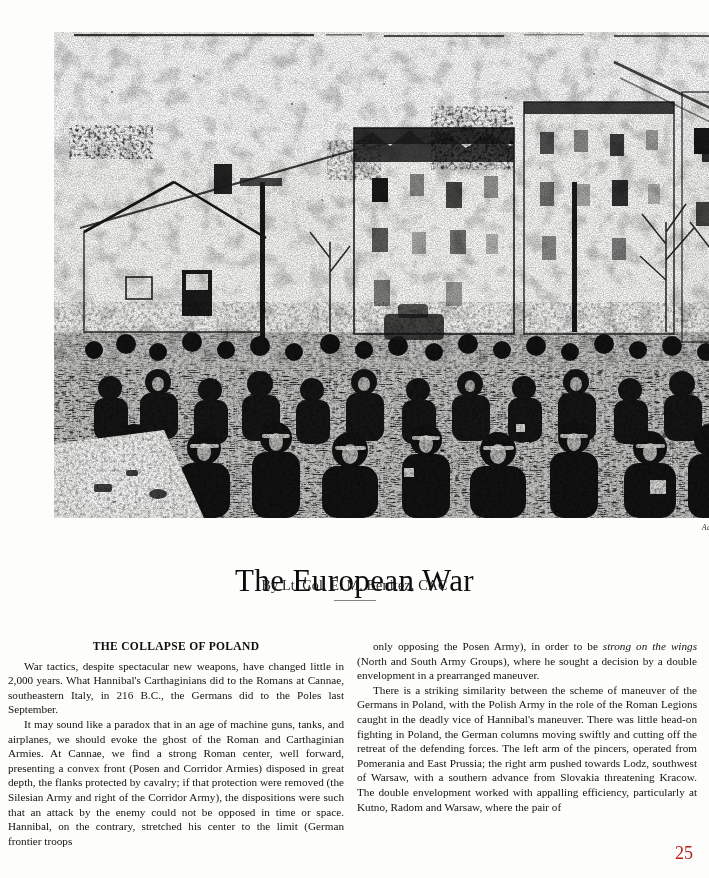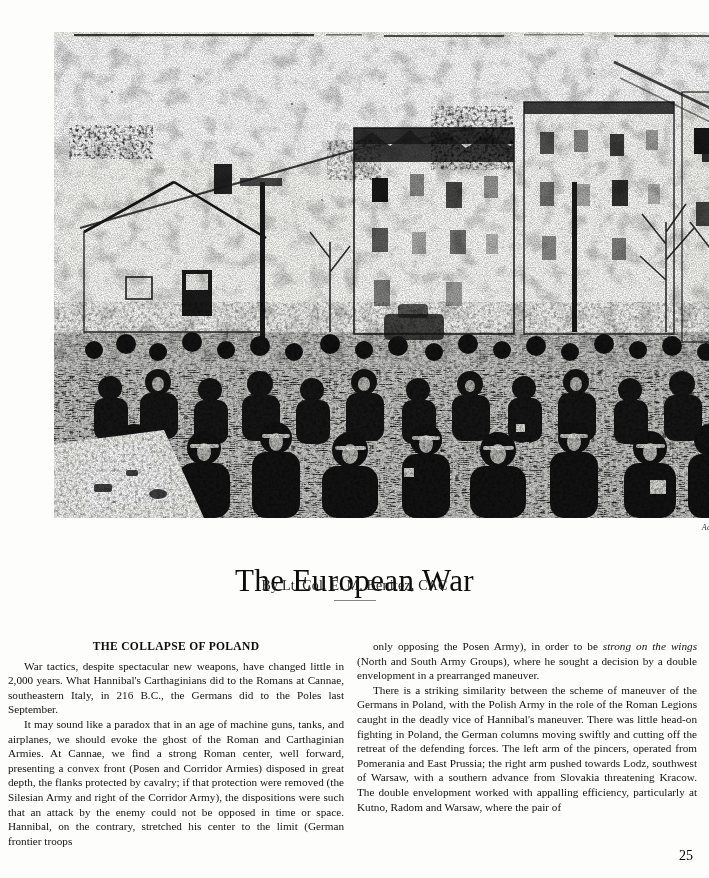--- a/index.html
+++ b/index.html
@@ -129,22 +129,22 @@
     margin: 0;
     text-indent: 16px;
   }
   .col p + p { margin-top: 0; }
   .col em { font-style: italic; }
 
   .page-number {
     position: absolute;
     right: 16px;
     bottom: 14px;
-    font-size: 14px;
-    color: #000000;
+    font-size: 18px;
+    color: #b91c1c;
   }
 </style>
 </head>
 <body>
 
 <div class="page">
 
   <figure class="photo-figure">
     <div class="photo-frame">
       <svg class="photo-svg" viewBox="0 0 677 486" preserveAspectRatio="none">

